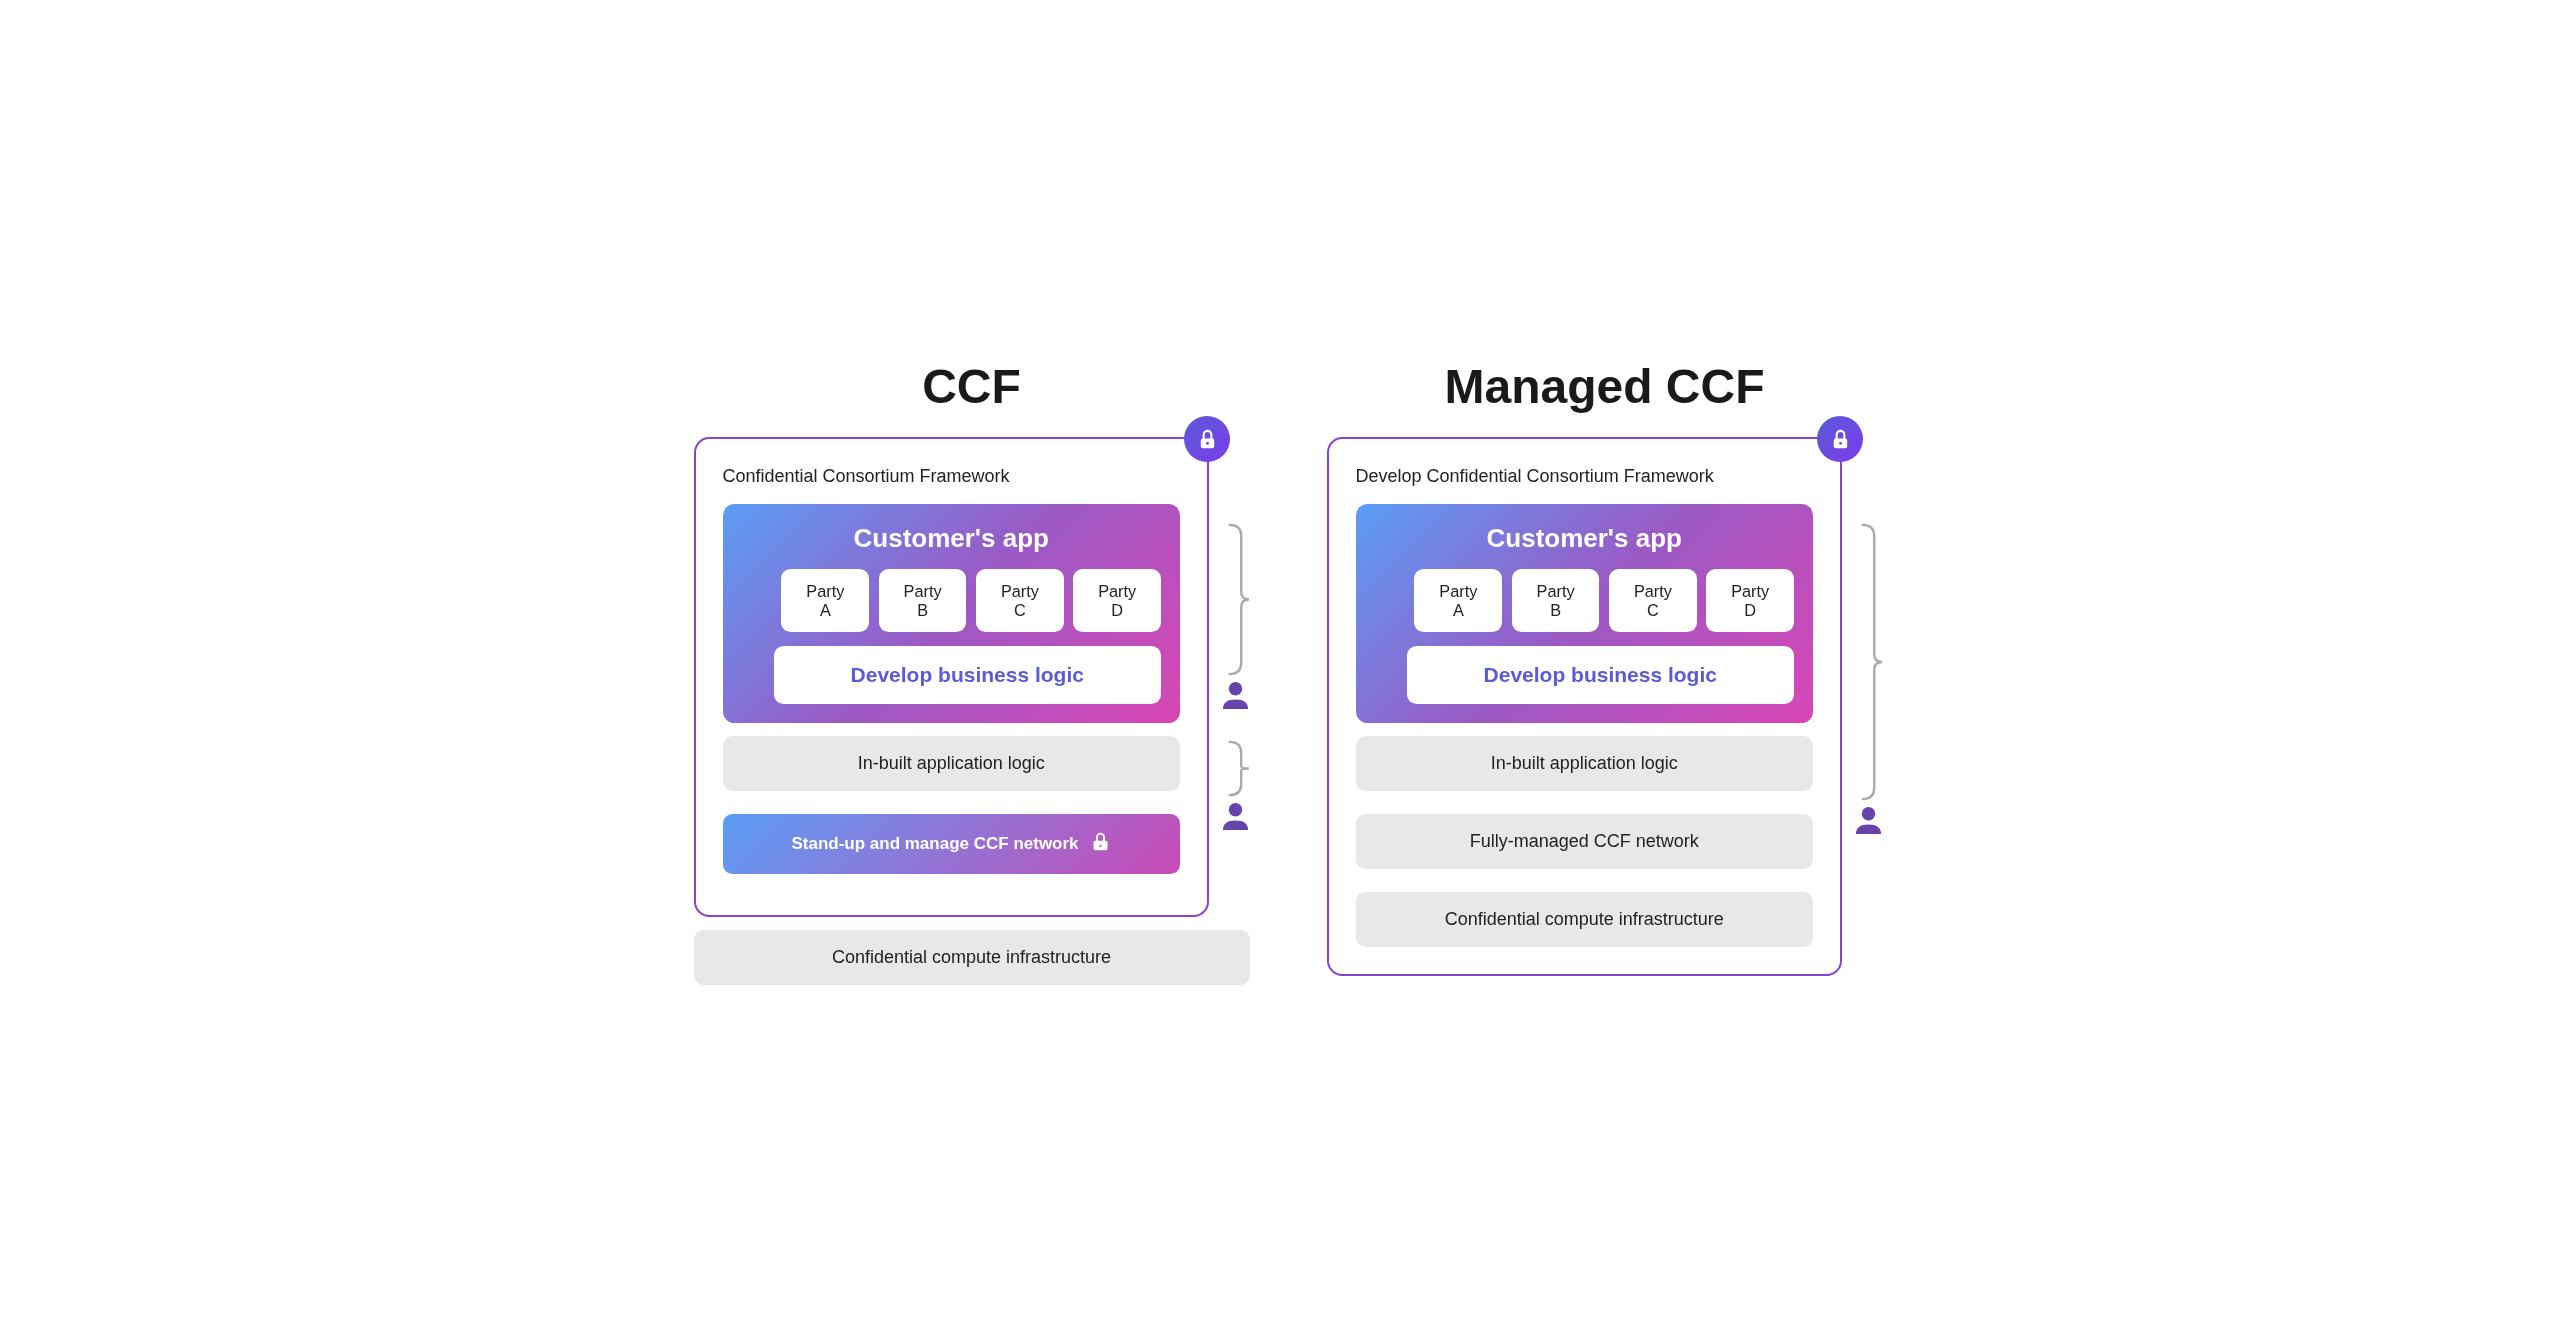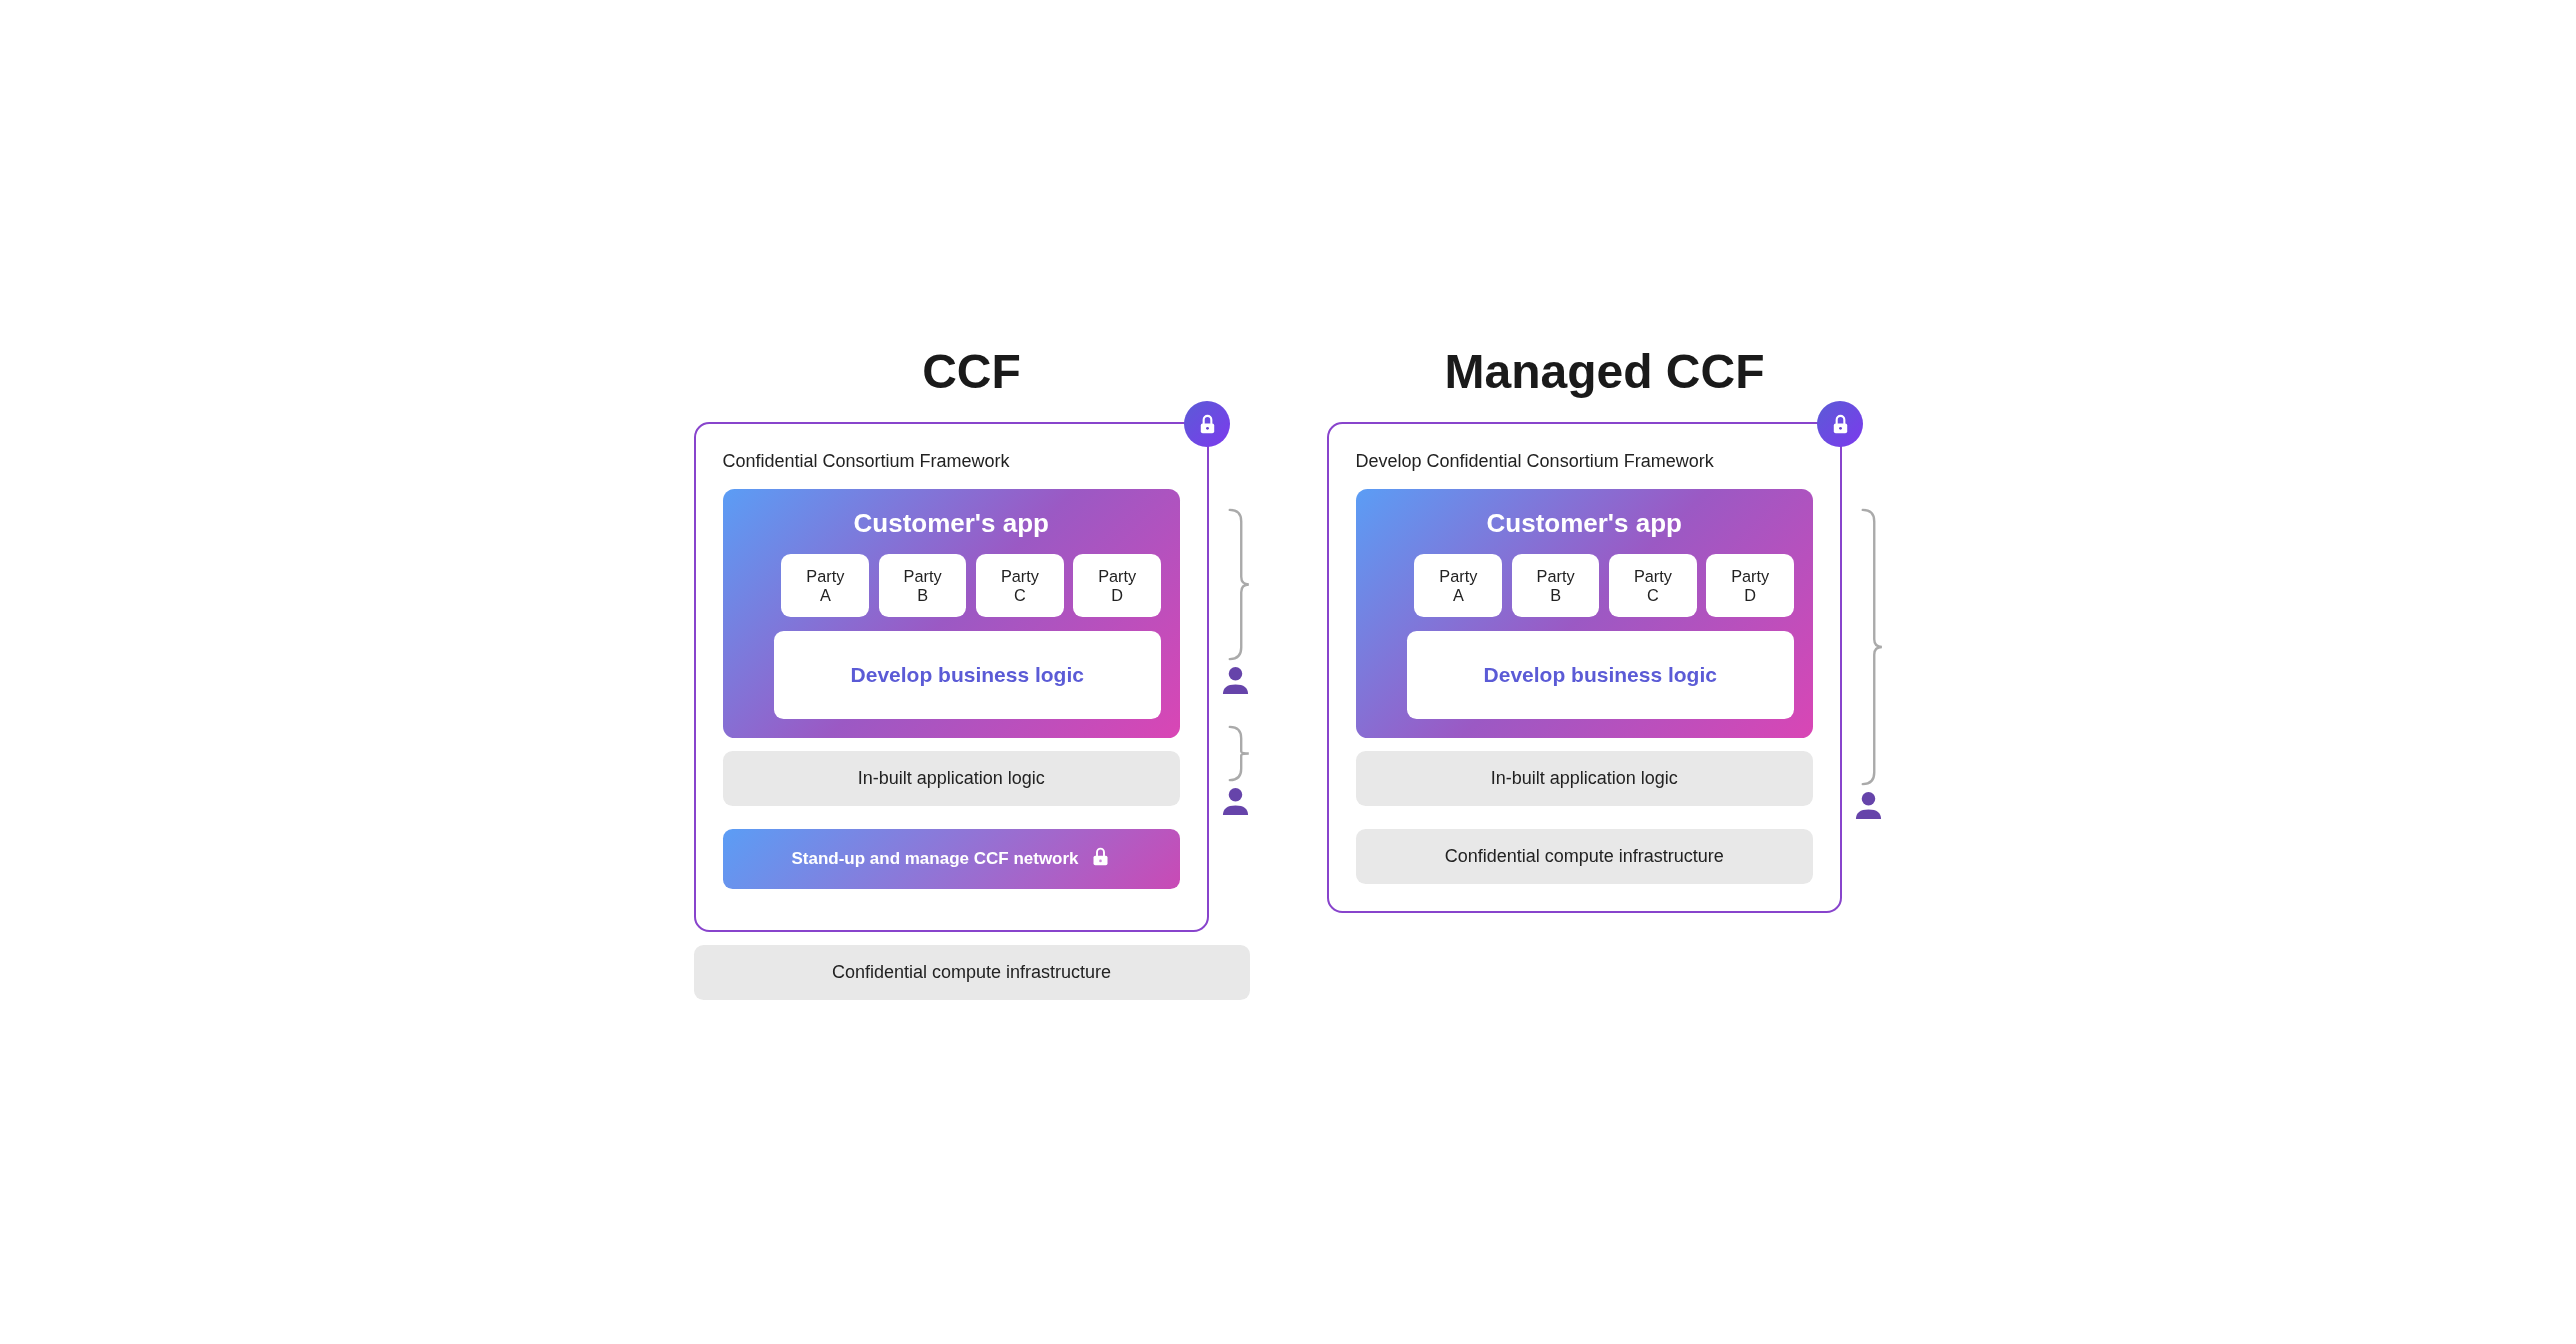--- a/index.html
+++ b/index.html
@@ -104,21 +104,21 @@
       font-size: 16.3px;
       font-weight: 400;
       color: #222;
       text-align: center;
       flex: 1;
     }
 
     .develop-logic-box {
       background: white;
       border-radius: 9.6px;
-      padding: 32px;
+      padding: 17px;
       text-align: center;
       margin-left: 32px;
     }
 
     .develop-logic-text {
       font-size: 21px;
       font-weight: 600;
       color: #5b5bd6;
     }
 
@@ -299,20 +299,23 @@
           </div>
           <div class="develop-logic-box">
             <span class="develop-logic-text">Develop business logic</span>
           </div>
         </div>
 
         <div class="grey-box">
           <span class="grey-box-text">In-built application logic</span>
         </div>
 
+        <div class="grey-box">
+          <span class="grey-box-text">Fully-managed CCF network</span>
+        </div>
 
         <div class="grey-box" style="margin-bottom:0;">
           <span class="grey-box-text">Confidential compute infrastructure</span>
         </div>
       </div>
 
       <div class="right-side">
         <div style="display:flex; flex-direction:column; align-items:center; margin-top: 86px;">
           <svg class="brace-svg" viewBox="0 0 28 290" width="27" height="278" fill="none">
             <path d="M8,2 Q20,2 20,14 L20,137 Q20,145 28,145 Q20,145 20,153 L20,276 Q20,288 8,288" stroke="#aaa" stroke-width="2.5" fill="none" stroke-linecap="round"></path>

